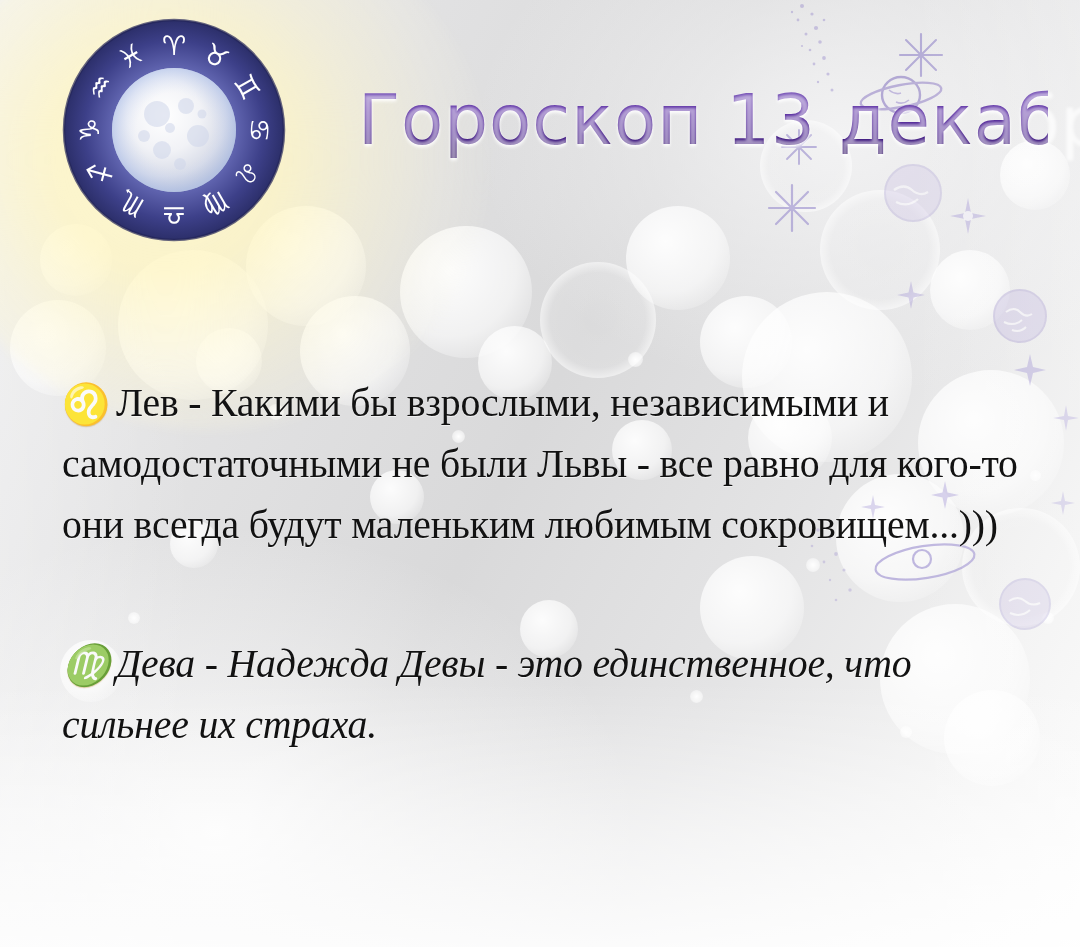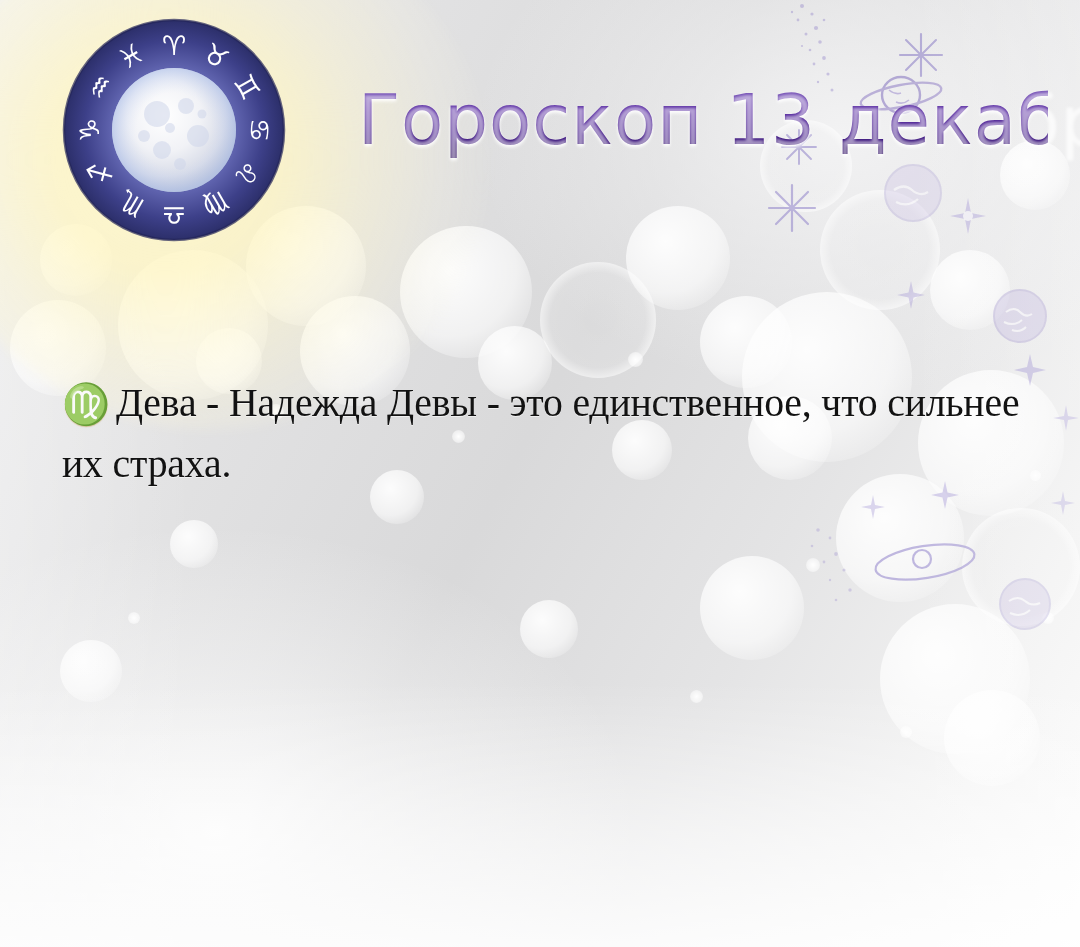--- a/index.html
+++ b/index.html
@@ -101,21 +101,21 @@
 
   
   #content {
     position: absolute;
     left: 62px;
     top: 372px;
     width: 990px;
   }
 
   .sign-block { margin-bottom: 78px; }
-  .sign-block:last-child { margin-bottom: 12px; }
+  .sign-block:last-child { margin-bottom: 12px; font-style: italic; }
 
   .sign-body {
     margin: 0;
     color: #121212;
     font-size: 41px;
     line-height: 61px;
     font-weight: 400;
     letter-spacing: -0.2px;
     text-shadow: 0 1px 0 rgba(255,255,255,0.55);
     font-family: "Liberation Serif", "DejaVu Serif", serif;
@@ -331,20 +331,23 @@
       <text x="27" y="112" transform="rotate(270 27 112)">♑</text>
       <text x="38" y="69" transform="rotate(300 38 69)">♒</text>
       <text x="69" y="38" transform="rotate(330 69 38)">♓</text>
     </g>
   </svg>
 
   <div id="title">Гороскоп 13 декабря</div>
 
   <div id="content">
 
+    <div class="sign-block">
+      <p class="sign-body"><span class="sign-glyph">♌</span><span>Лев - Какими бы взрослыми, независимыми и самодостаточными не были Львы - все равно для кого-то они всегда будут маленьким любимым сокровищем...)))</span></p>
+    </div>
 
     <div class="sign-block">
       <p class="sign-body"><span class="sign-glyph">♍</span><span>Дева - Надежда Девы - это единственное, что сильнее их страха.</span></p>
     </div>
 
   </div>
 
 </div>
 
 </body></html>

